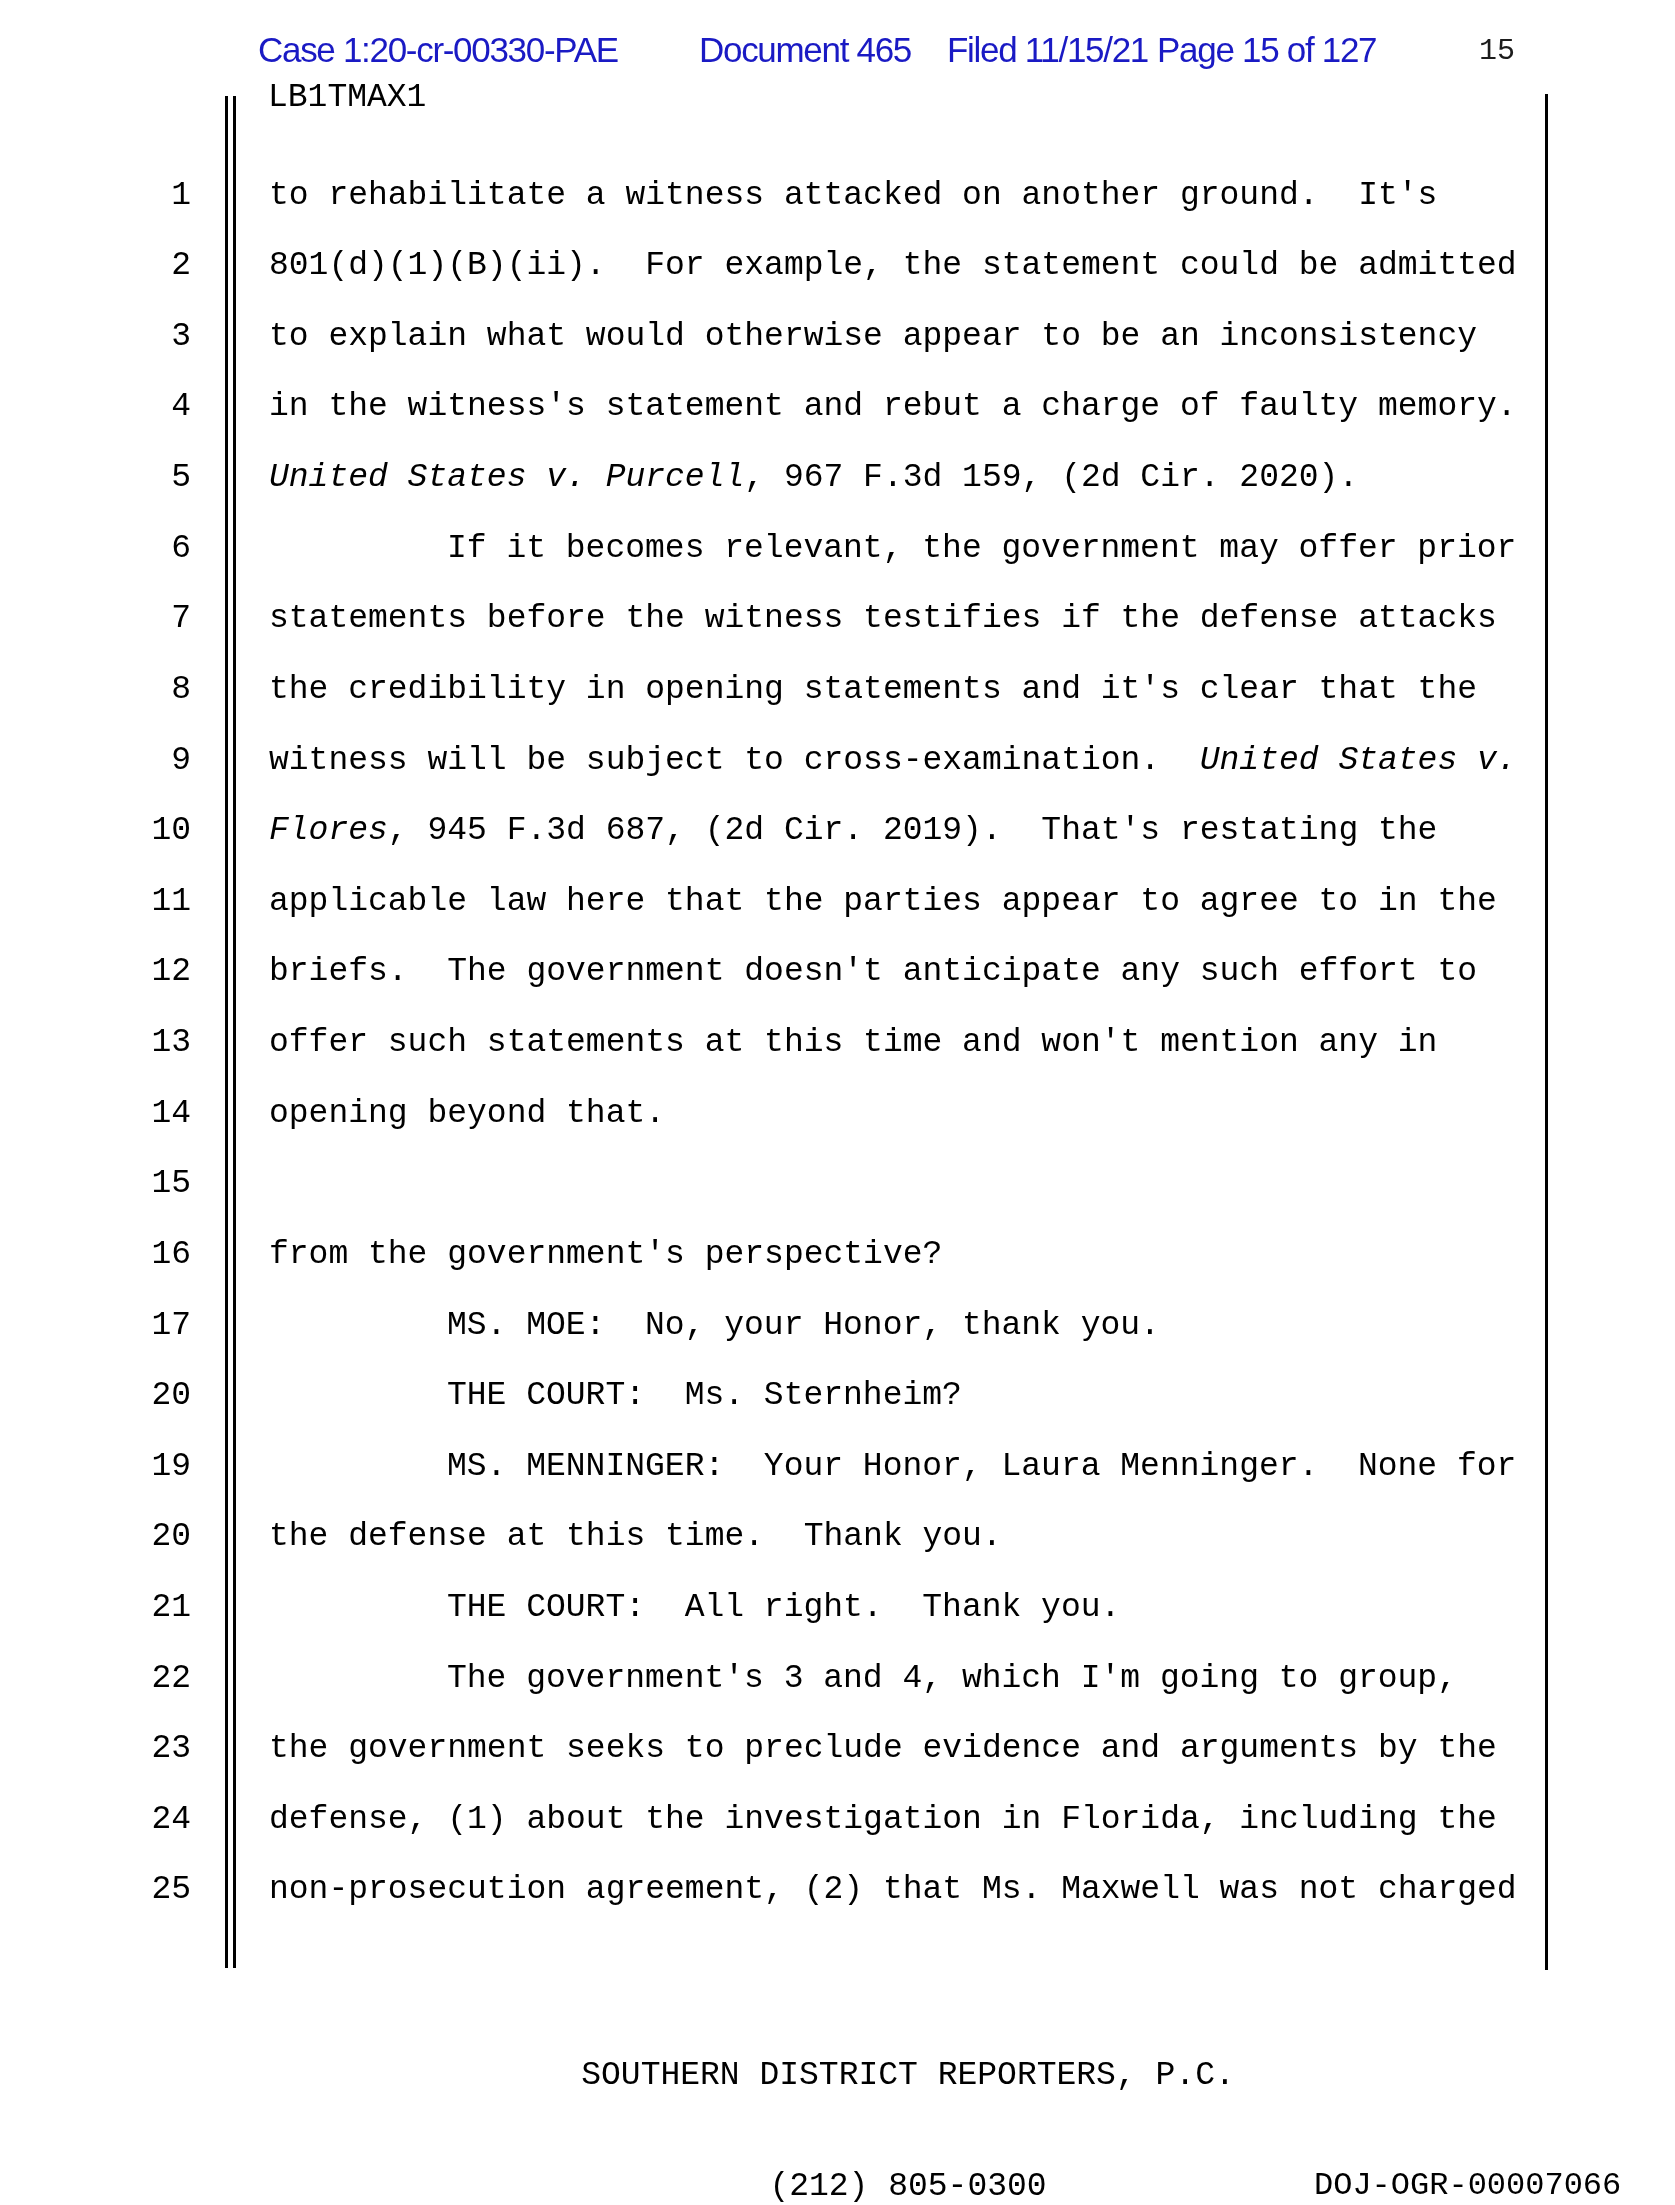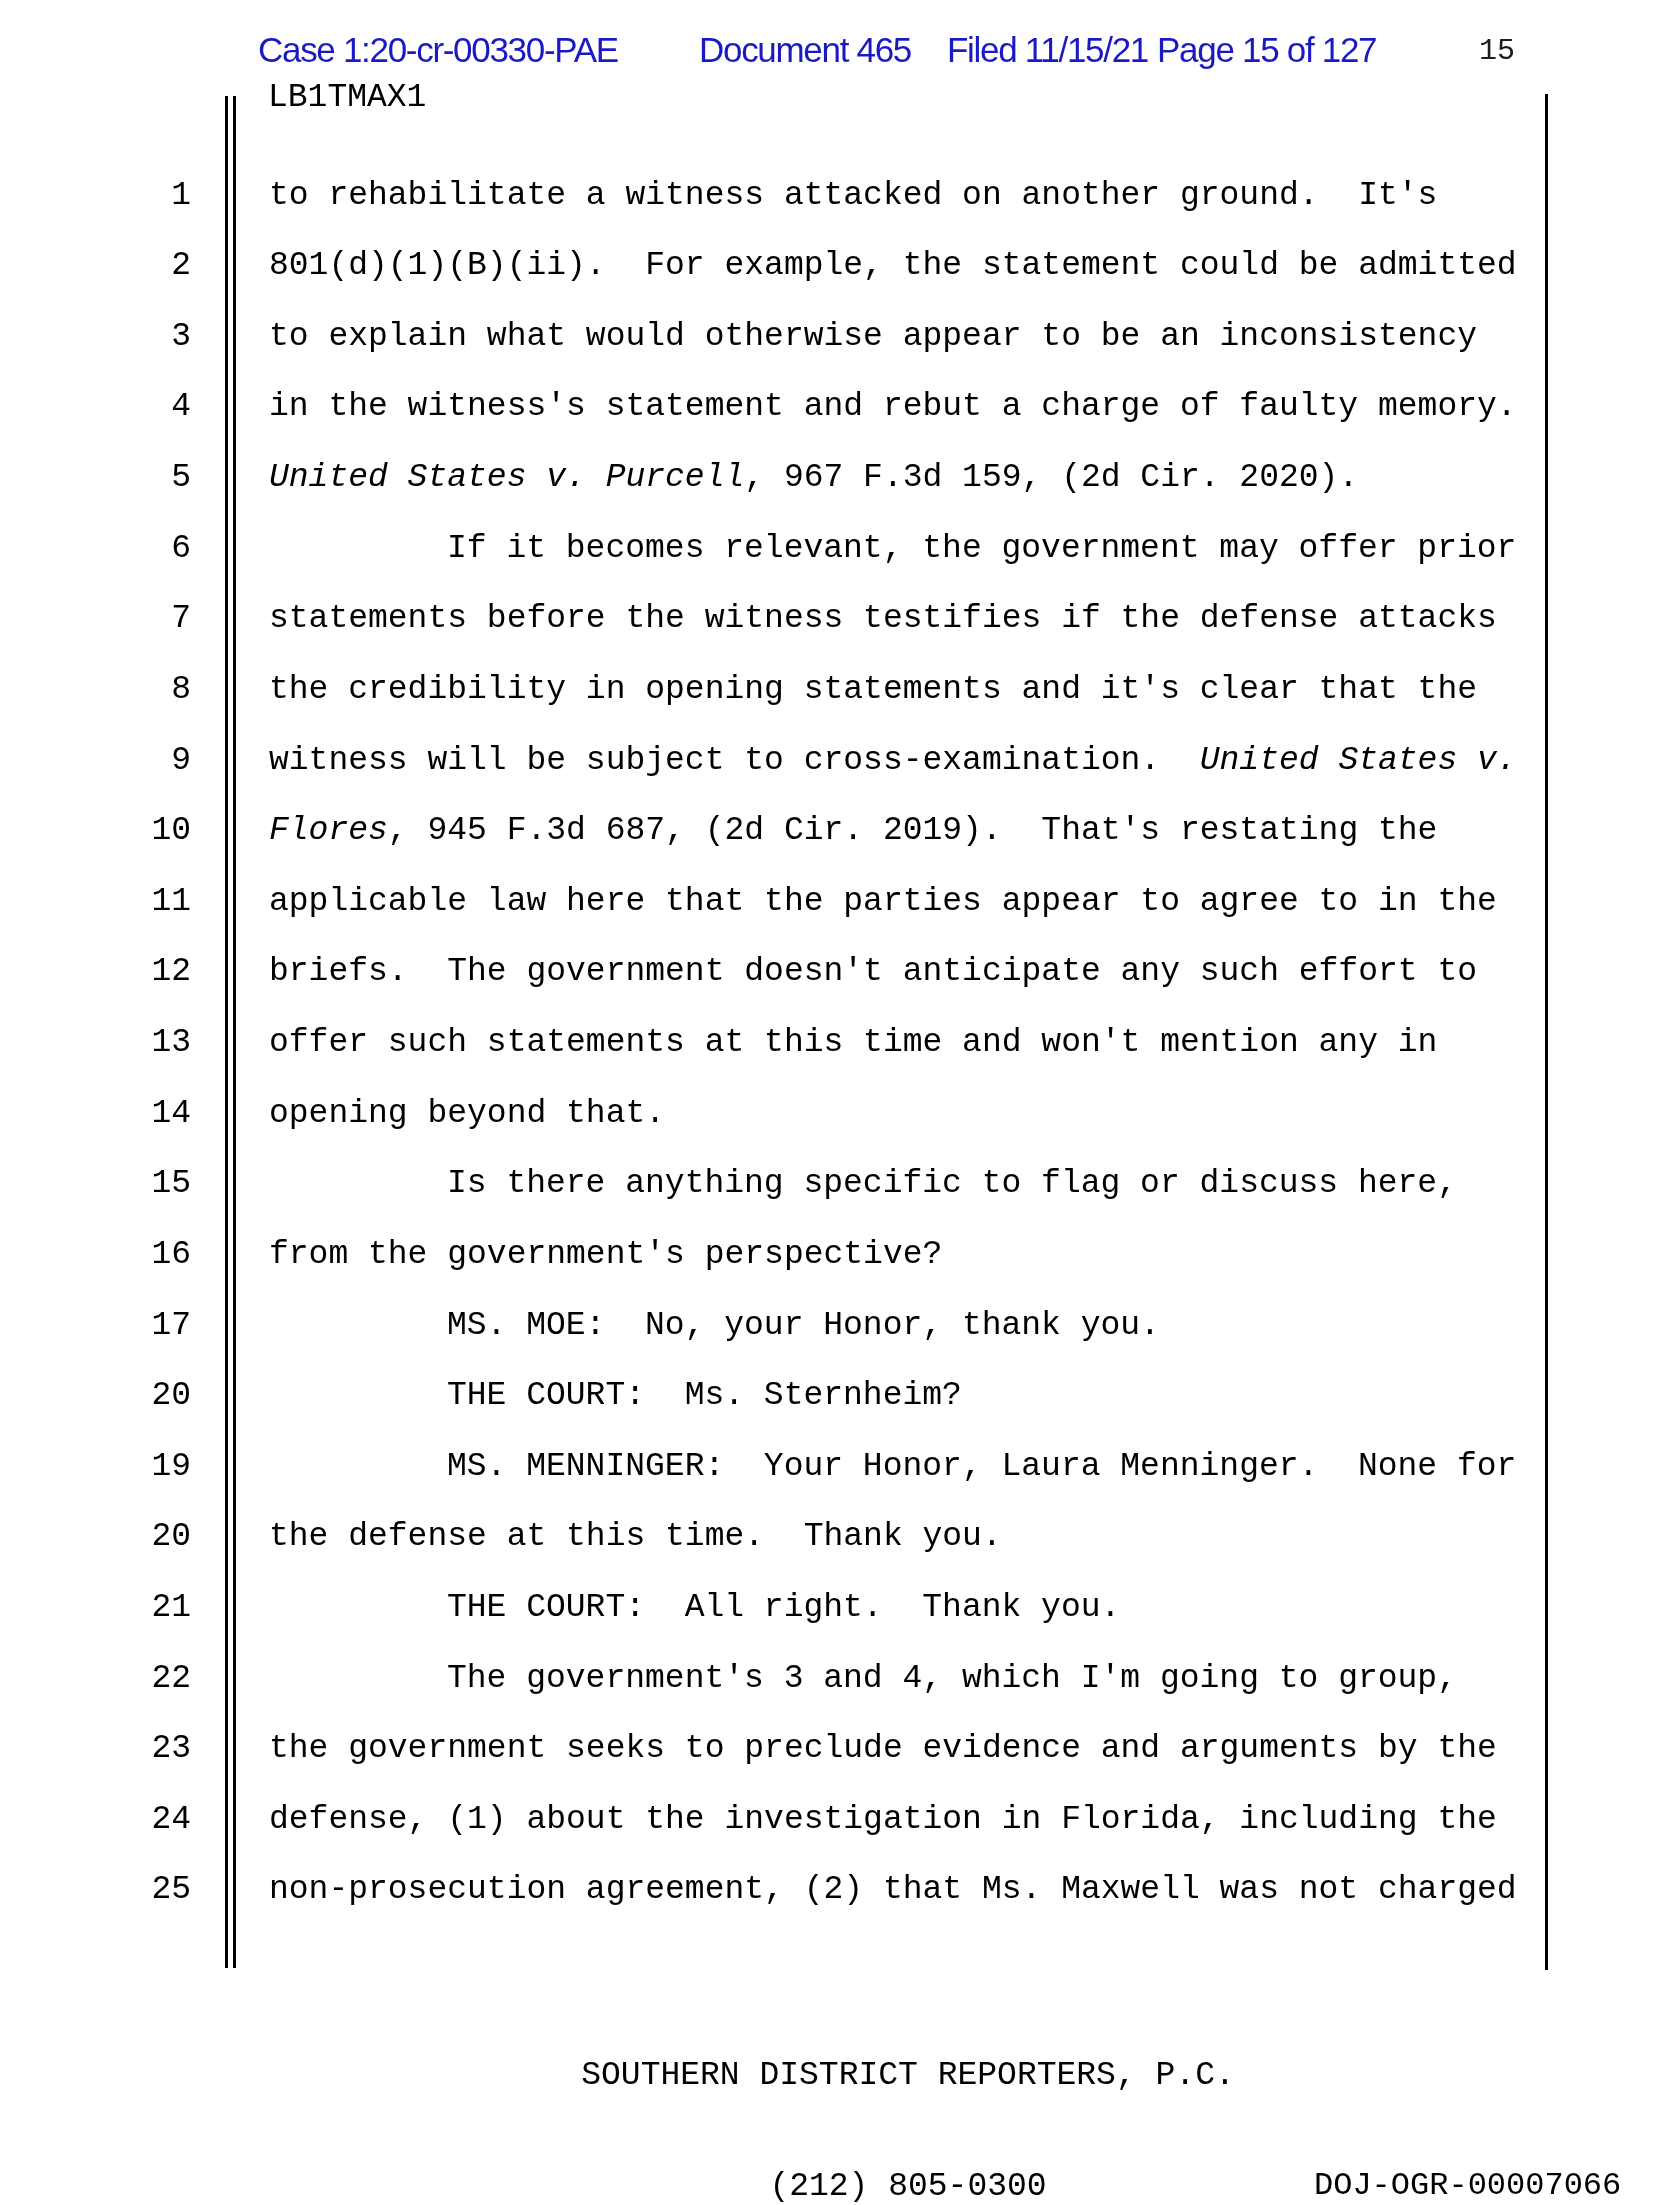--- a/index.html
+++ b/index.html
@@ -135,21 +135,20 @@
       <div class="line" style="top: 1007px;">
         <span class="num">13</span>
         <span class="txt"><span>offer such statements at this time and won't mention any in</span></span>
       </div>
       <div class="line" style="top: 1078px; padding-left: 8px;">
         <span class="num">14</span>
         <span class="txt"><span>opening beyond that.</span></span>
       </div>
       <div class="line" style="top: 1148px;">
         <span class="num">15</span>
-        <span class="txt ind"><span>Is there anything specific to flag or discuss here,</span></span>
       </div>
       <div class="line" style="top: 1219px;">
         <span class="num">16</span>
         <span class="txt"><span>from the government's perspective?</span></span>
       </div>
       <div class="line" style="top: 1290px;">
         <span class="num">17</span>
         <span class="txt ind"><span>MS. MOE:  No, your Honor, thank you.</span></span>
       </div>
       <div class="line" style="top: 1360px;">

